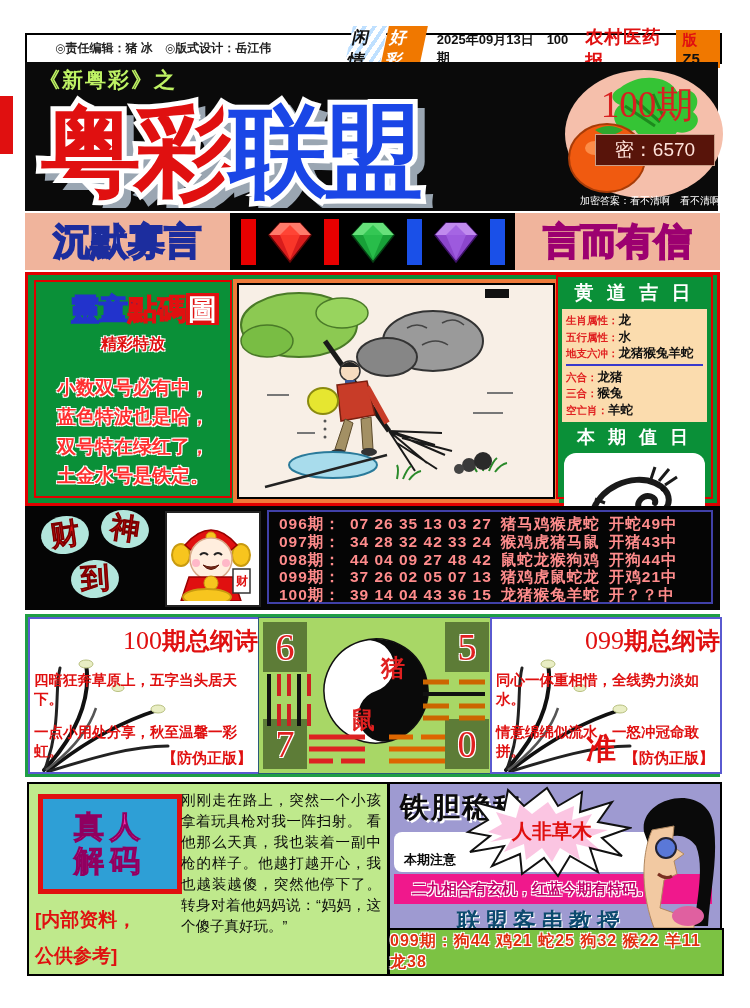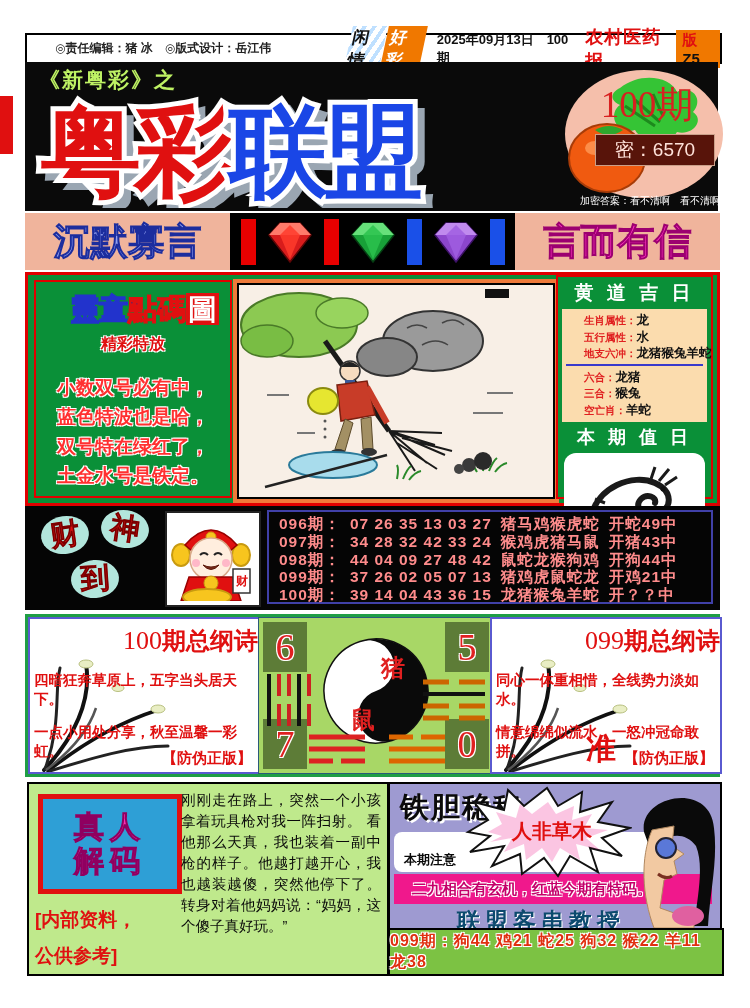--- a/index.html
+++ b/index.html
@@ -29,21 +29,21 @@
   .mast-sub{position:absolute;left:14px;top:4px;color:#bef264;font-size:21px;font-weight:bold;letter-spacing:2px;}
   .oval{position:absolute;left:540px;top:8px;width:158px;height:128px;border-radius:50%;background:#f5bfab;}
   .issue-big{position:absolute;left:552px;top:18px;width:140px;text-align:center;color:#d82020;
              font-size:37px;font-family:"Liberation Serif","DejaVu Serif",serif;}
   .secret-box{position:absolute;left:570px;top:72px;width:118px;height:30px;background:#58140a;
               border:1px solid #caa08a;color:#ffe2da;font-size:19px;display:flex;align-items:center;justify-content:center;}
   .mast-note{position:absolute;left:540px;top:132px;width:170px;color:#fff;font-size:10px;text-align:center;}
 
   
   .bannerrow{left:25px;top:213px;width:695px;height:57px;background:#f0b49c;display:flex;}
-  .bn-label{width:205px;display:flex;align-items:center;justify-content:center;font-size:37px;font-weight:normal;}
+  .bn-label{width:205px;display:flex;align-items:center;justify-content:center;font-size:37px;font-weight:bold;}
   .bn-left{color:#93a2f2;-webkit-text-stroke:2px #1c2d9e;}
   .bn-right{color:#ff2fc2;-webkit-text-stroke:2px #9c0070;}
   .gems{width:285px;background:#000;display:flex;align-items:center;justify-content:center;gap:9px;}
   .vbar{width:15px;height:46px;}
 
   
   .mid{left:25px;top:272px;width:689px;height:228px;background:#0a9038;border:3px solid #e00000;}
   .lingtong{position:absolute;left:6px;top:5px;width:194px;height:214px;border:2px solid #e00000;
             background:#0a9038;text-align:center;}
   .lt-title{margin-top:8px;font-size:29px;font-weight:bold;padding-left:23px;}
@@ -51,21 +51,21 @@
   .lt2{color:#1c2f8f;-webkit-text-stroke:1.2px #e01010;}
   .lt3{color:#fff;background:#e01010;padding:0 2px;}
   .lt-sub{margin-top:4px;font-size:16px;font-weight:bold;color:#e01010;}
   .lt-poem{margin-top:18px;font-size:19px;font-weight:bold;color:#ff3030;line-height:1.55;}
   .illus{position:absolute;left:205px;top:4px;width:318px;height:216px;background:#f8efe6;
          border:4px solid #ef7a3a;box-shadow:0 0 0 2px #000 inset;}
   .almanac{position:absolute;left:528px;top:0;width:153px;height:220px;border:2px solid #e00000;background:#0a9038;}
   .alm-title{color:#fff;font-weight:bold;font-size:19px;text-align:center;letter-spacing:4px;margin-top:3px;}
   .alm-box{margin:3px 4px;background:#fbdcae;padding:3px 4px 4px;}
   .alm-row{font-size:12.5px;color:#111;font-weight:bold;line-height:1.32;white-space:nowrap;}
-  .alm-row .lb{color:#e02020;font-size:10.5px;margin-left:18px;}
+  .alm-row .lb{color:#e02020;font-size:10.5px;}
   .alm-sep{border-bottom:2px solid #3a3acc;margin:2px 0 3px;}
   .duty-box{margin:4px 6px;background:#fff;border-radius:12px;height:86px;display:flex;align-items:center;justify-content:center;}
 
   
   .results{left:25px;top:506px;width:695px;height:104px;background:#050505;}
   .cs-char{position:absolute;width:48px;height:38px;display:flex;align-items:center;justify-content:center;
            background:#b2e6dc;border-radius:50%;font-size:29px;font-weight:bold;color:#e01010;
            -webkit-text-stroke:0.6px #7a0000;}
   .god-box{position:absolute;left:140px;top:5px;width:92px;height:92px;background:#fff;border:2px solid #222;}
   .res-box{position:absolute;left:242px;top:4px;width:446px;height:94px;border:2px solid #4040a8;

